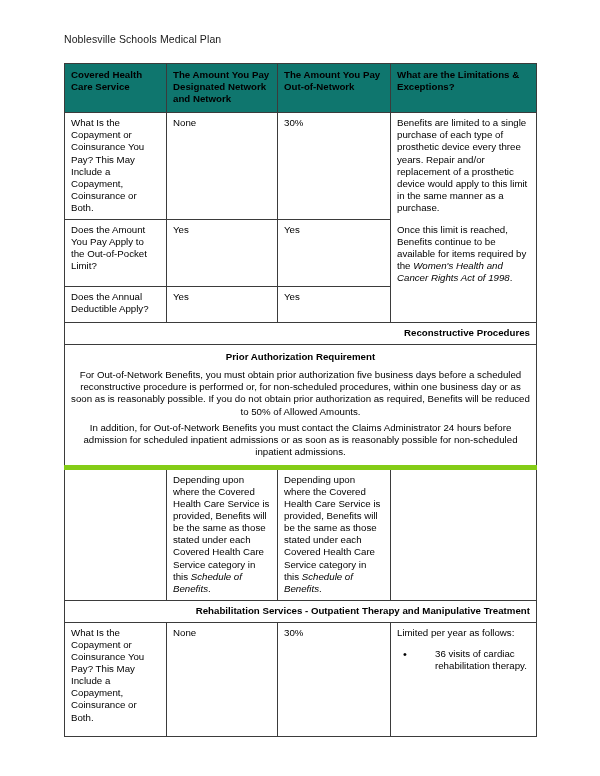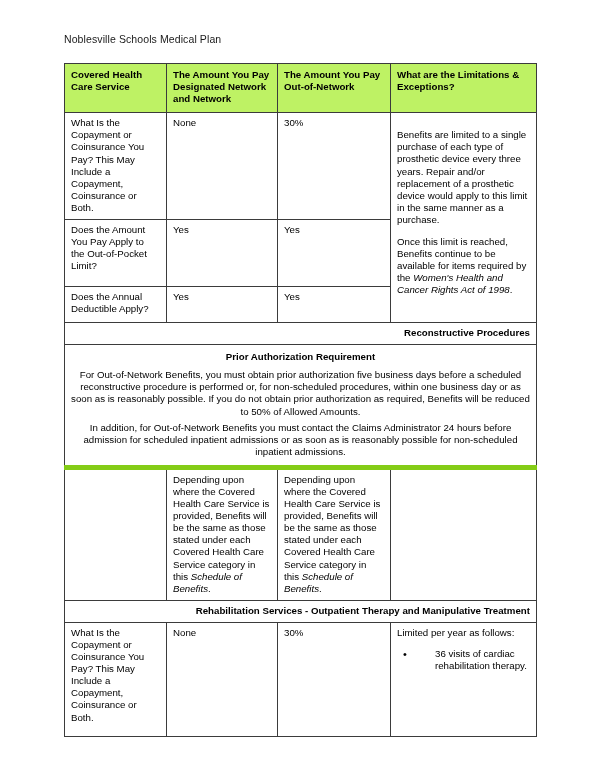--- a/index.html
+++ b/index.html
@@ -46,21 +46,21 @@
     padding: 4px 6px 5px 6px;
     text-align: left;
     font-weight: normal;
   }
   .col1 { width: 102px; }
   .col2 { width: 111px; }
   .col3 { width: 113px; }
   .col4 { width: 146px; }
 
   .hdr-row td {
-    background: #bef264;
+    background: #0f766e;
     font-weight: bold;
     padding-top: 5px;
     padding-bottom: 7px;
   }
   .hdr-row td.col1 { }
 
   .section-row td {
     font-weight: bold;
     padding-top: 4px;
     padding-bottom: 5px;
@@ -84,21 +84,21 @@
     border-bottom: 5px solid #84cc16;
     padding-bottom: 7px;
   }
   .para-block {
     text-align: center;
   }
   .merged-cell {
     vertical-align: top;
   }
   .merged-cell p {
-    margin: 12px 0 10px 0;
+    margin: 0 0 10px 0;
   }
   .merged-cell p:last-child {
     margin-bottom: 0;
   }
   .ital { font-style: italic; }
 
   .cell-p { margin: 0; }
   .cell-p + .cell-p { margin-top: 10px; }
 
   .bullet-list {

